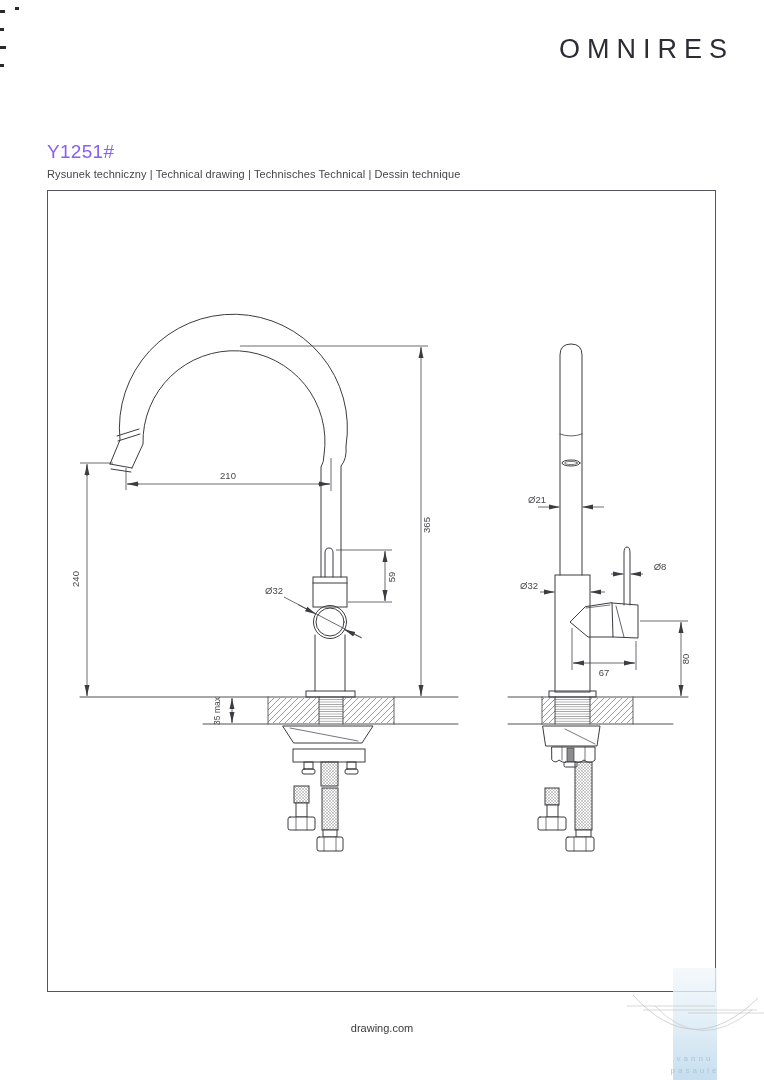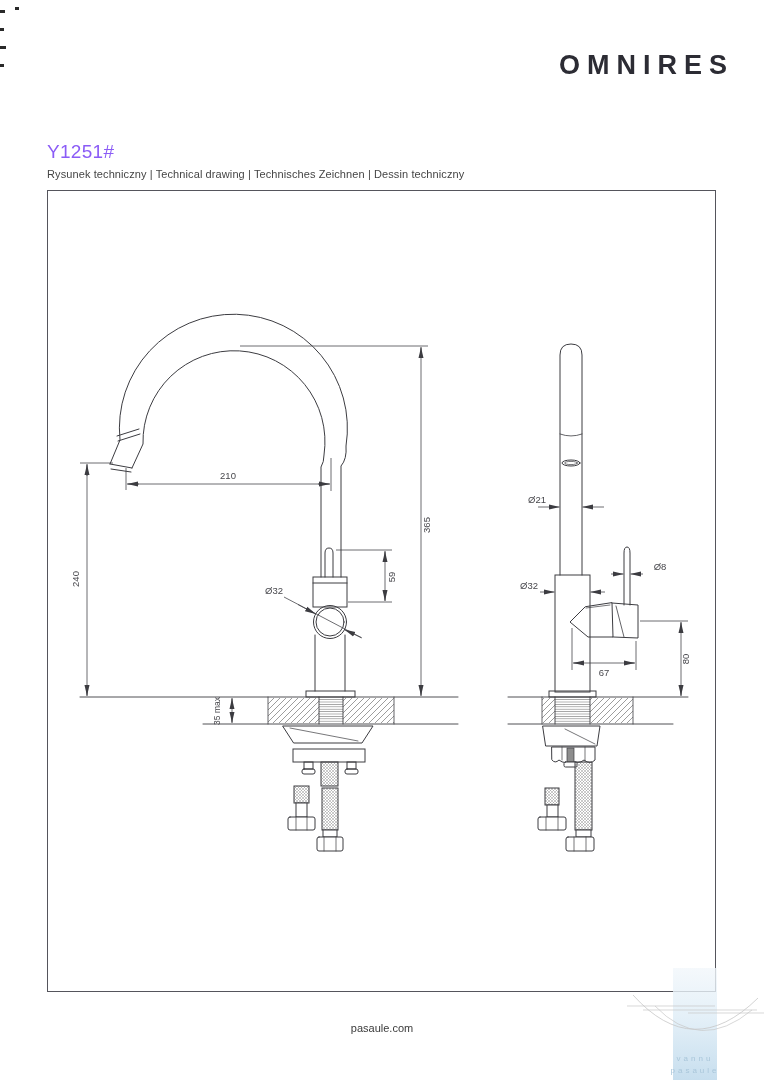--- a/index.html
+++ b/index.html
@@ -2,21 +2,21 @@
 <html><head>
 <meta charset="utf-8">
 <style>
   html,body{margin:0;padding:0;}
   body{
     width:764px;height:1080px;position:relative;background:#ffffff;
     font-family:"Liberation Sans", sans-serif;overflow:hidden;
   }
   .logo{
     position:absolute;top:34px;right:30px;
-    font-size:27px;font-weight:700;letter-spacing:7px;color:#2c2c34;margin-top:16px;
+    font-size:27px;font-weight:400;letter-spacing:7px;color:#2c2c34;
   }
   .product-code{
     position:absolute;left:47px;top:141px;
     font-size:19px;color:#8b5cf6;letter-spacing:0.3px;
   }
   .product-subtitle{
     position:absolute;left:47px;top:168px;
     font-size:11px;color:#454545;letter-spacing:0.1px;
   }
   .drawing-frame{
@@ -34,21 +34,21 @@
   }
   .wm-line1{top:1054px;}
   .wm-line2{top:1066px;}
 </style>
 </head>
 <body>
 
 <div class="logo">OMNIRES</div>
 
 <div class="product-code">Y1251#</div>
-<div class="product-subtitle">Rysunek techniczny | Technical drawing | Technisches Zeichnen | Dessin techniczny</div>
+<div class="product-subtitle">Rysunek techniczny | Technical drawing | Technisches Technical | Dessin technique</div>
 
 <div class="drawing-frame"></div>
 
 <svg class="overlay" width="764" height="1080" viewBox="0 0 764 1080" font-family="Liberation Sans, sans-serif">
   <defs>
     <marker id="arr" viewBox="0 0 10 6" refX="9.6" refY="3" markerWidth="11" markerHeight="6.6" orient="auto" markerUnits="userSpaceOnUse">
       <path d="M10,3 L0,0.7 L0,5.3 Z" fill="#3c3c41"></path>
     </marker>
     <pattern id="hatch" width="6" height="6" patternUnits="userSpaceOnUse">
       <path d="M0,6 L6,0" stroke="#5a5a5a" stroke-width="0.6"></path>
@@ -233,13 +233,13 @@
       <path d="M627,1006 L715,1006" stroke-width="0.7"></path>
       <path d="M643,1010 L757,1010" stroke-width="0.7"></path>
       <path d="M688,1013 L764,1013" stroke-width="0.7"></path>
     </g>
   </g>
 </svg>
 
 <div class="wm-text wm-line1">vannu</div>
 <div class="wm-text wm-line2">pasaule</div>
 
-<div class="footer-url">pasaule.com</div>
+<div class="footer-url">drawing.com</div>
 
 </body></html>

